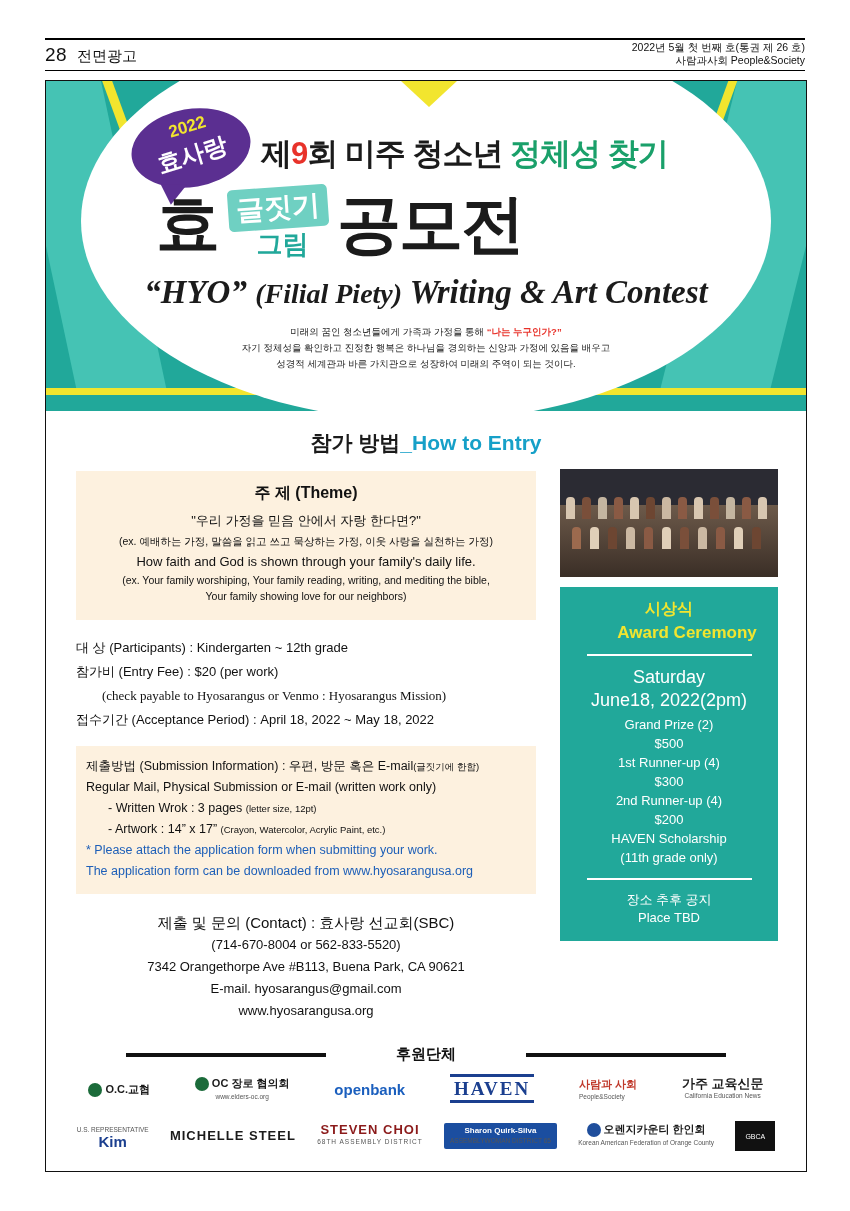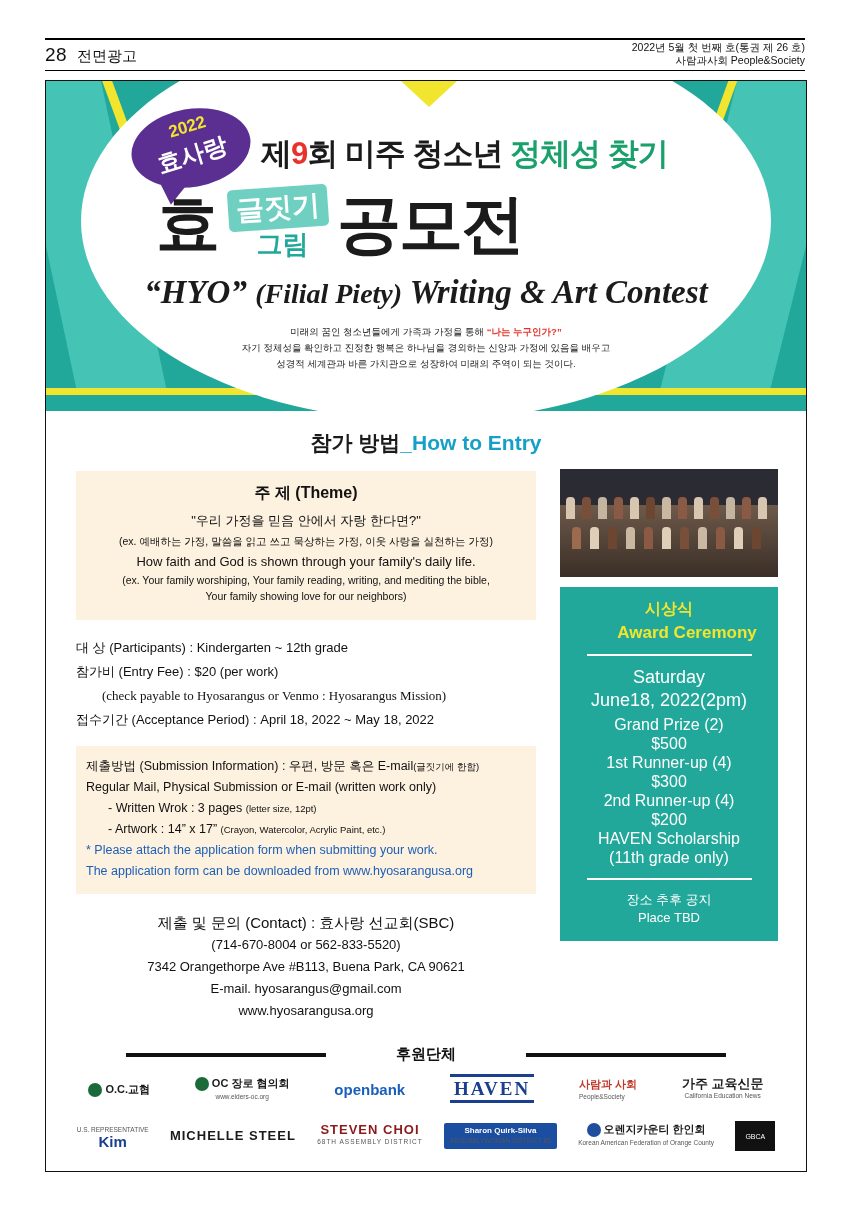--- a/index.html
+++ b/index.html
@@ -72,21 +72,21 @@
   .photo .stage{position:absolute;left:0;bottom:0;width:100%;height:72px;background:linear-gradient(180deg,#6d5a4a,#3a2e26);}
   .photo .row{position:absolute;left:0;width:100%;height:26px;}
   .photo .p{position:absolute;width:9px;height:22px;border-radius:4px 4px 0 0;}
 
   .awardbox{margin-top:10px;width:218px;background:#21a89a;color:#fff;text-align:center;padding:12px 0 14px;}
   .awardbox .a-ko{font-size:16px;font-weight:bold;color:#f2e52e;}
   .awardbox .a-en{font-size:17px;font-weight:bold;color:#f2e52e;margin-top:3px;margin-left:36px;}
   .awardbox hr{border:0;border-top:2px solid #fff;width:165px;margin:11px auto;}
   .awardbox .date1{font-size:18px;}
   .awardbox .date2{font-size:18px;margin-top:2px;}
-  .awardbox .prize{font-size:16px;line-height:19px;margin-top:4px;}
+  .awardbox .prize{font-size:13px;line-height:19px;margin-top:4px;}
   .awardbox .place{font-size:13px;line-height:18px;}
 
   
   .sponsors{position:absolute;left:0;bottom:0;width:100%;height:120px;}
   .spon-title{position:absolute;left:0;top:-6px;width:100%;text-align:center;font-size:15px;font-weight:bold;}
   .spon-rule{position:absolute;top:2px;height:4px;background:#111;}
   .spon-row{position:absolute;left:20px;width:720px;display:flex;align-items:center;justify-content:space-around;}
   .logo{font-size:11px;font-weight:bold;color:#1b1b1b;text-align:center;line-height:12px;}
   .logo .sub{font-size:6.5px;font-weight:normal;color:#555;}
   .dot{display:inline-block;width:14px;height:14px;border-radius:50%;background:#1b6b3a;vertical-align:middle;margin-right:3px;}

